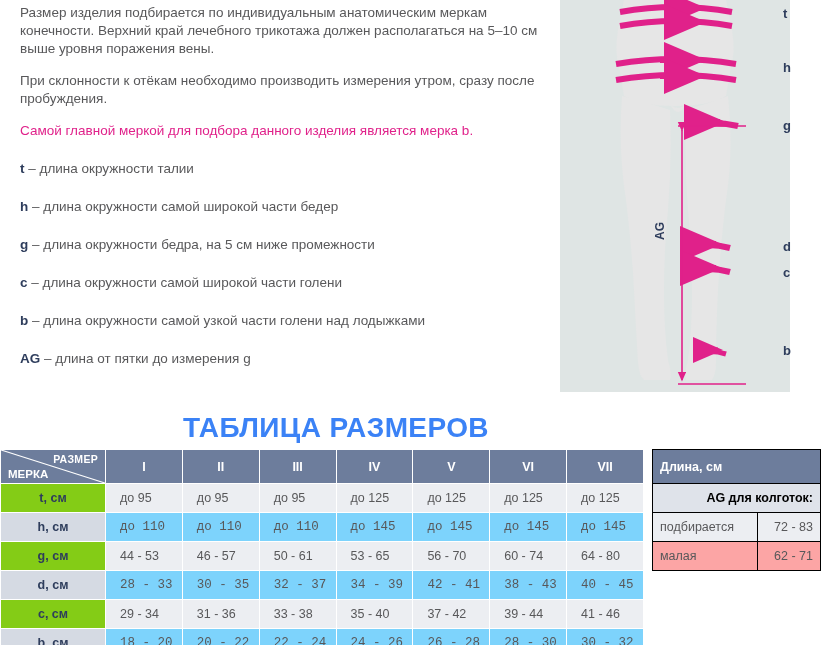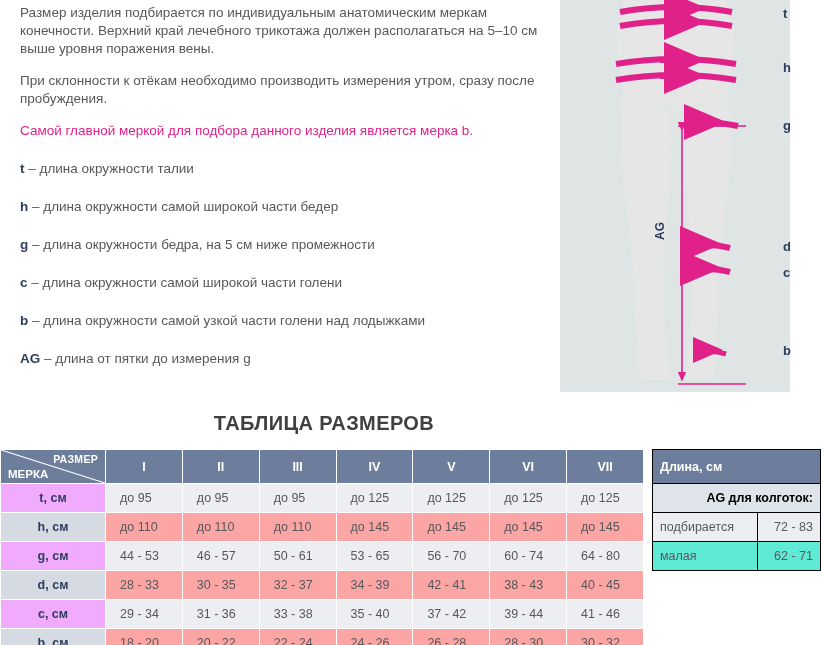--- a/index.html
+++ b/index.html
@@ -50,26 +50,26 @@
   .illus .lbl {
     position: absolute;
     font-size: 13px;
     font-weight: bold;
     color: #2e3d5c;
   }
 
   
   .table-title {
     position: absolute;
-    left: 0; top: 412px;
+    left: 12px; top: 412px;
     width: 648px;
     text-align: center;
-    font-size: 20px;
-    font-weight: bold;
-    color: #404040;
+    font-size: 28px;
+    font-weight: bold;
+    color: #3b82f6;
     letter-spacing: .4px;
   }
 
   
   .main-table {
     position: absolute;
     left: 0; top: 449px;
     width: 644px;
     border-collapse: collapse;
     font-size: 12px;
@@ -98,36 +98,36 @@
     font-size: 10.5px; font-weight: bold; letter-spacing: .3px;
   }
   .corner-cell .c-bot {
     position: absolute; left: 7px; bottom: 3px;
     font-size: 11.5px; font-weight: bold;
   }
   .corner-cell .c-line {
     position: absolute; left: 0; top: 0; width: 100%; height: 100%;
   }
   .main-table tbody th {
-    background: #f0abfc;
+    background: #84cc16;
     color: #2e3d5c;
     font-weight: bold;
     text-align: center;
     font-size: 12.5px;
     width: 105px;
   }
   .main-table tbody td {
     background: #eceef2;
     color: #58585a;
     text-align: left;
     padding-left: 14px;
     font-size: 12.5px;
   }
   .main-table tbody tr.alt th { background: #d5dae3; }
-  .main-table tbody tr.alt td { background: #fca5a5; }
+  .main-table tbody tr.alt td { background: #7dd3fc; font-family: Liberation Mono, monospace; }
 
   
   .side-table {
     position: absolute;
     left: 652px; top: 449px;
     width: 169px;
     border-collapse: collapse;
     font-size: 12.5px;
   }
   .side-table th, .side-table td {
@@ -146,21 +146,21 @@
     background: #dfe3ea;
     color: #000000;
     font-weight: bold;
     text-align: right;
   }
   .side-table td {
     background: #eceef2;
     color: #58585a;
     text-align: left;
   }
-  .side-table tr.alt td { background: #5eead4; }
+  .side-table tr.alt td { background: #fca5a5; }
   .side-table td.num { text-align: right; }
 </style>
 </head>
 <body>
 
 <div class="page">
 
   <div class="text-col">
     <p class="para">Размер изделия подбирается по индивидуальным анатомическим меркам конечности. Верхний край лечебного трикотажа должен располагаться на 5–10 см выше уровня поражения вены.</p>
     <p class="para">При склонности к отёкам необходимо производить измерения утром, сразу после пробуждения.</p>

